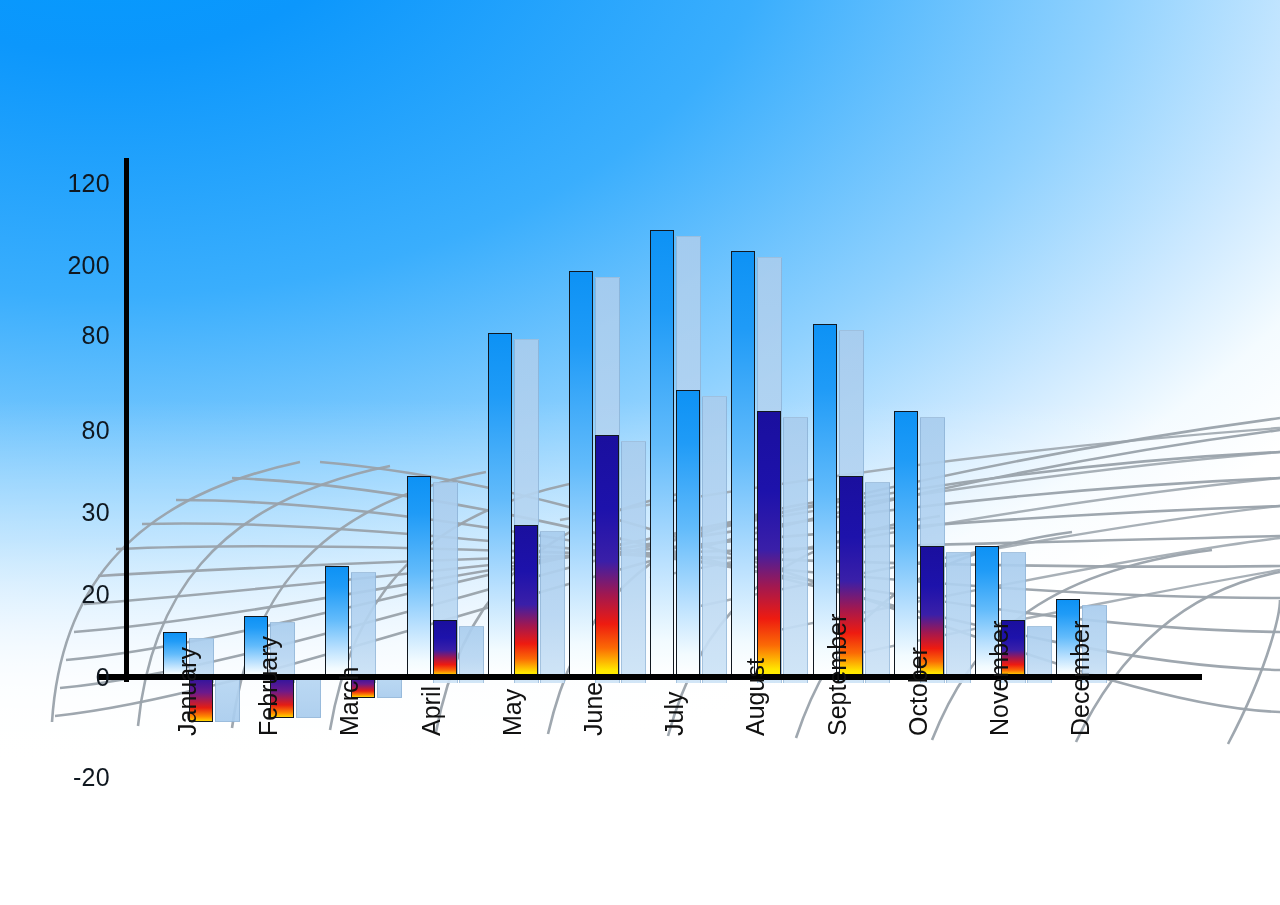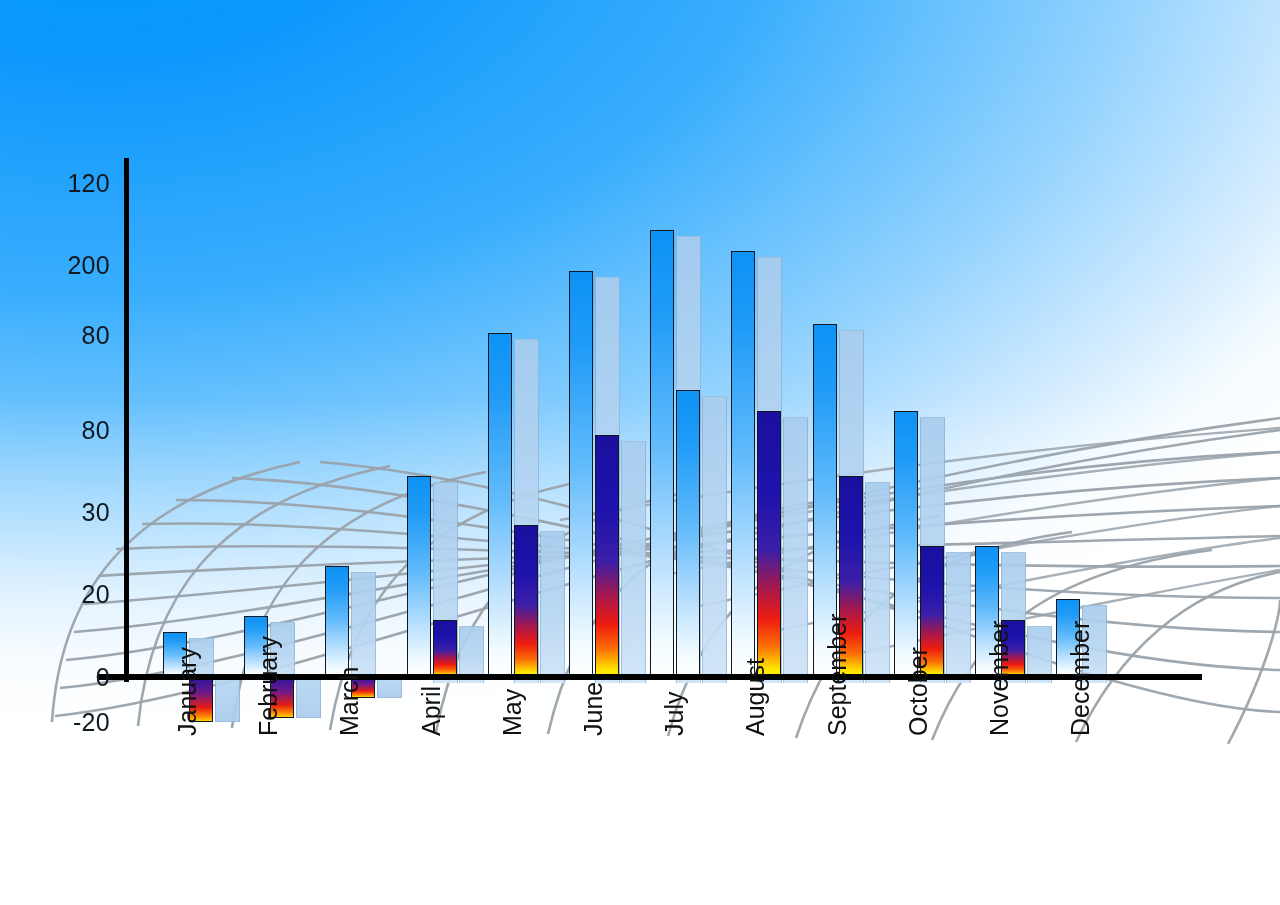--- a/index.html
+++ b/index.html
@@ -93,21 +93,21 @@
   </svg>
 
   <div id="yticks">
     <span class="ytick" style="top:183px;">120</span>
     <span class="ytick" style="top:265px;">200</span>
     <span class="ytick" style="top:335px;">80</span>
     <span class="ytick" style="top:430px;">80</span>
     <span class="ytick" style="top:512px;">30</span>
     <span class="ytick" style="top:594px;">20</span>
     <span class="ytick" style="top:677px;">0</span>
-    <span class="ytick" style="top:722px;margin-left:24px;">-20</span>
+    <span class="ytick" style="top:777px;margin-left:24px;">-20</span>
   </div>
 
   <div id="yaxis"></div>
   <div id="xaxis"></div>
 
   <div id="plot">
       <div class="bar shadow" style="left: 189px; width: 25px; top: 637.9px; height: 45.1px;"></div>
       <div class="bar front fill-blue" style="left: 163px; width: 24px; top: 631.9px; height: 45.1px;"></div>
       <div class="bar shadow neg" style="left: 215px; width: 25px; top: 677px; height: 45.1px;"></div>
       <div class="bar front fill-hot-s neg" style="left: 189px; width: 24px; top: 677px; height: 45.1px;"></div>

